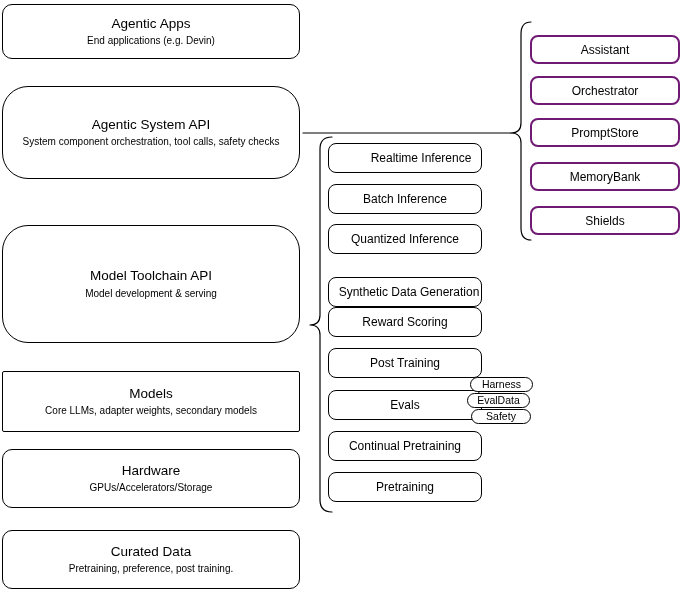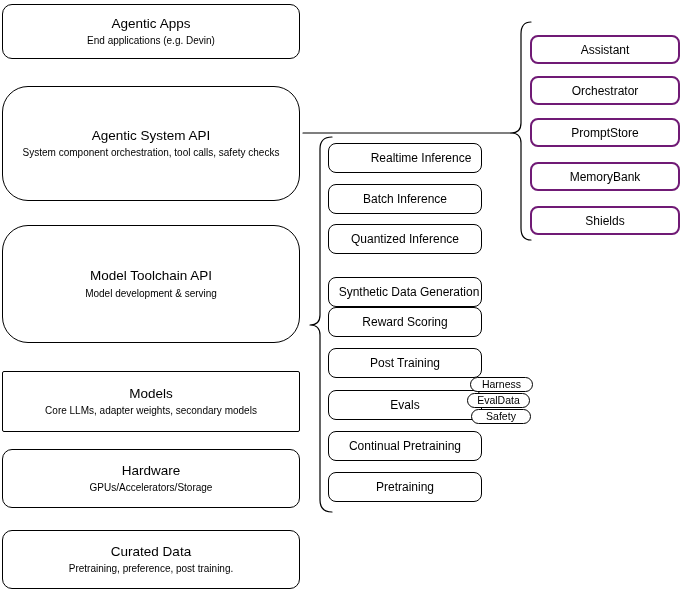--- a/index.html
+++ b/index.html
@@ -47,21 +47,21 @@
     <path d="M303,133 L511,133"></path>
     <path d="M531,22 Q521,22 521,34 L521,123 Q521,133 511,133 Q521,133 521,143 L521,228 Q521,240 531,240"></path>
     <path d="M332,137 Q320,137 320,149 L320,315 Q320,325 310,325 Q320,325 320,335 L320,500 Q320,512 332,512"></path>
   </svg>
 
   <div class="bigbox" style="top:4px; height:55px; border-radius:10px;">
     <div class="title">Agentic Apps</div>
     <div class="subtitle">End applications (e.g. Devin)</div>
   </div>
 
-  <div class="bigbox" style="top:86px; height:115px; border-radius:26px;">
+  <div class="bigbox" style="top:86px; height:93px; border-radius:26px;">
     <div class="title">Agentic System API</div>
     <div class="subtitle">System component orchestration, tool calls, safety checks</div>
   </div>
 
   <div class="bigbox" style="top:225px; height:118px; border-radius:26px;">
     <div class="title">Model Toolchain API</div>
     <div class="subtitle">Model development &amp; serving</div>
   </div>
 
   <div class="bigbox" style="top:371px; height:61px; border-radius:2px;">

